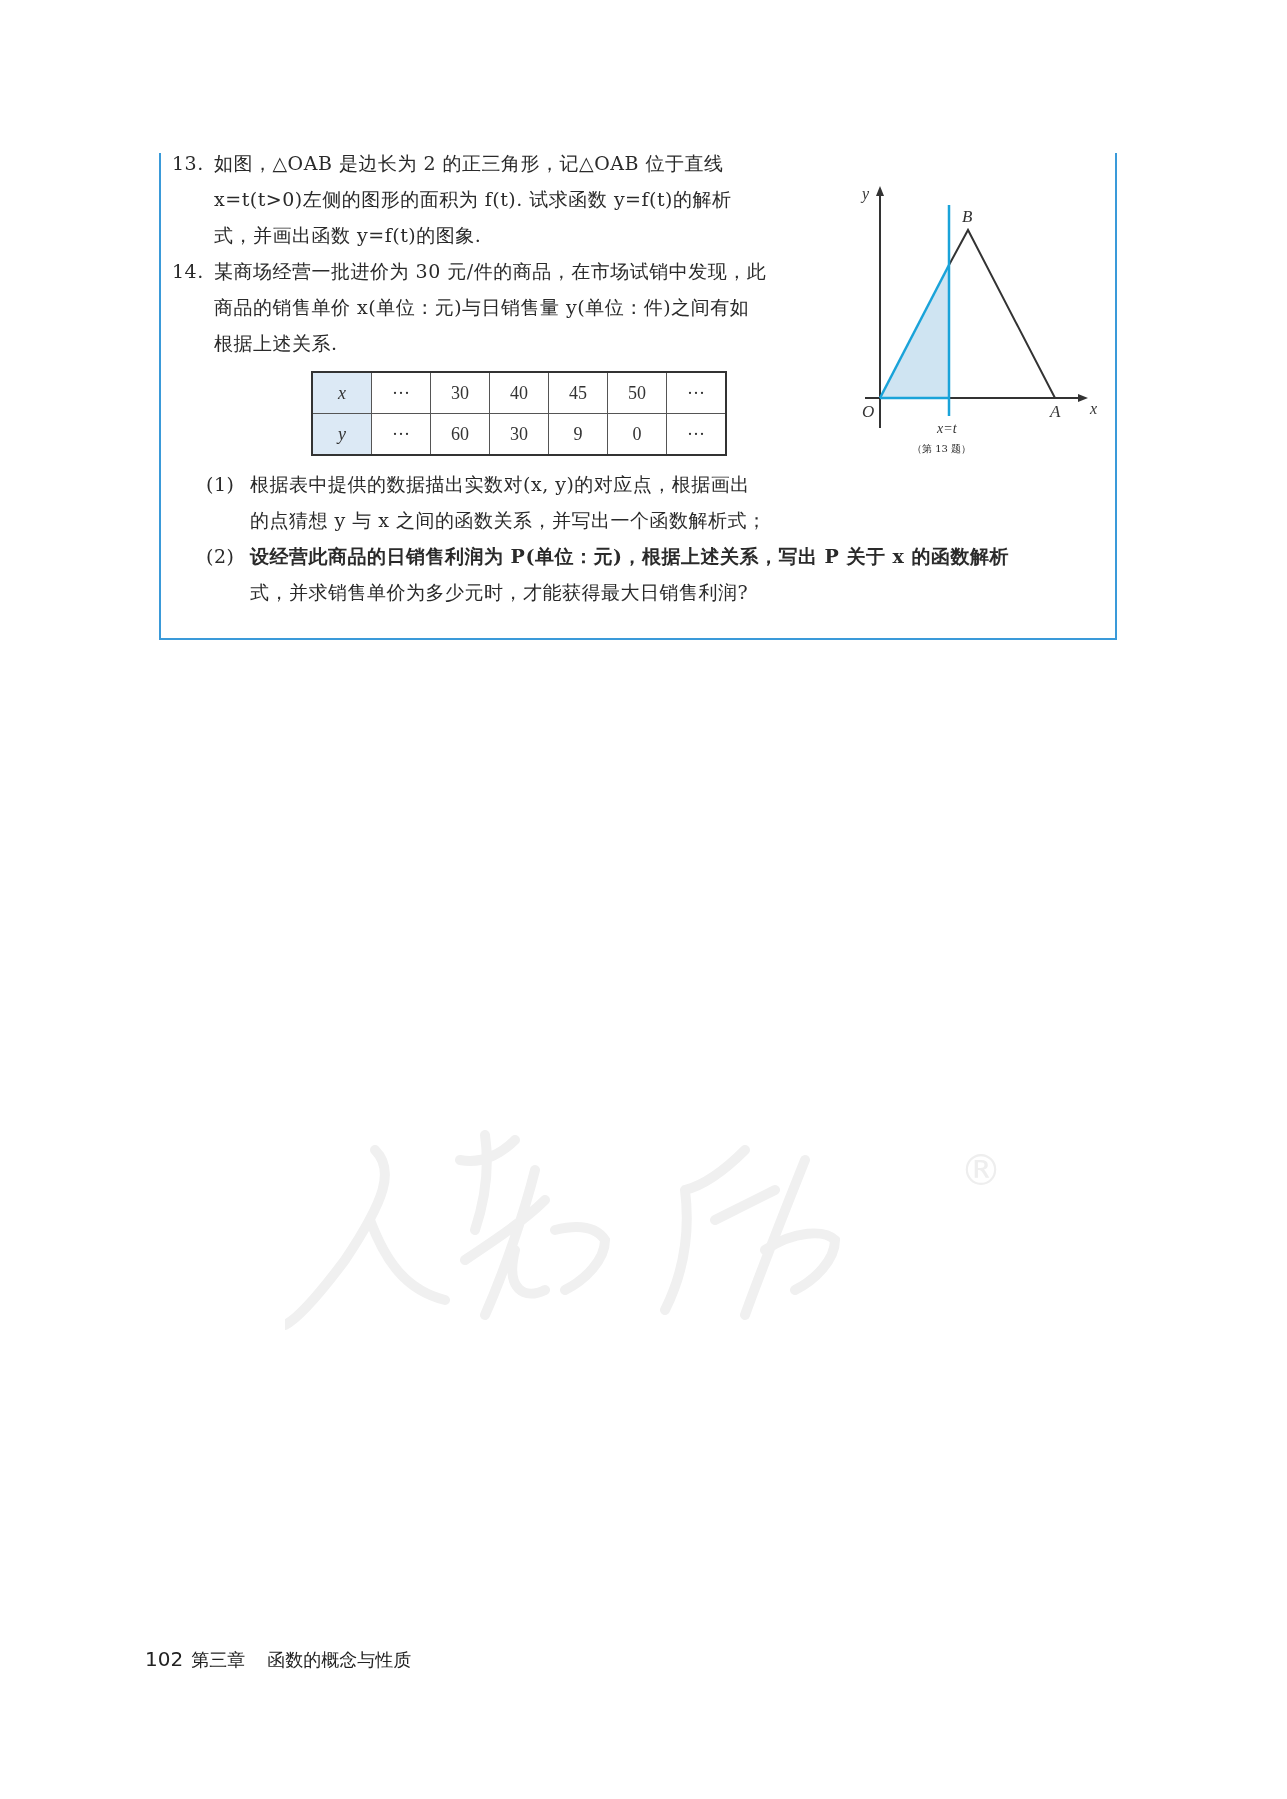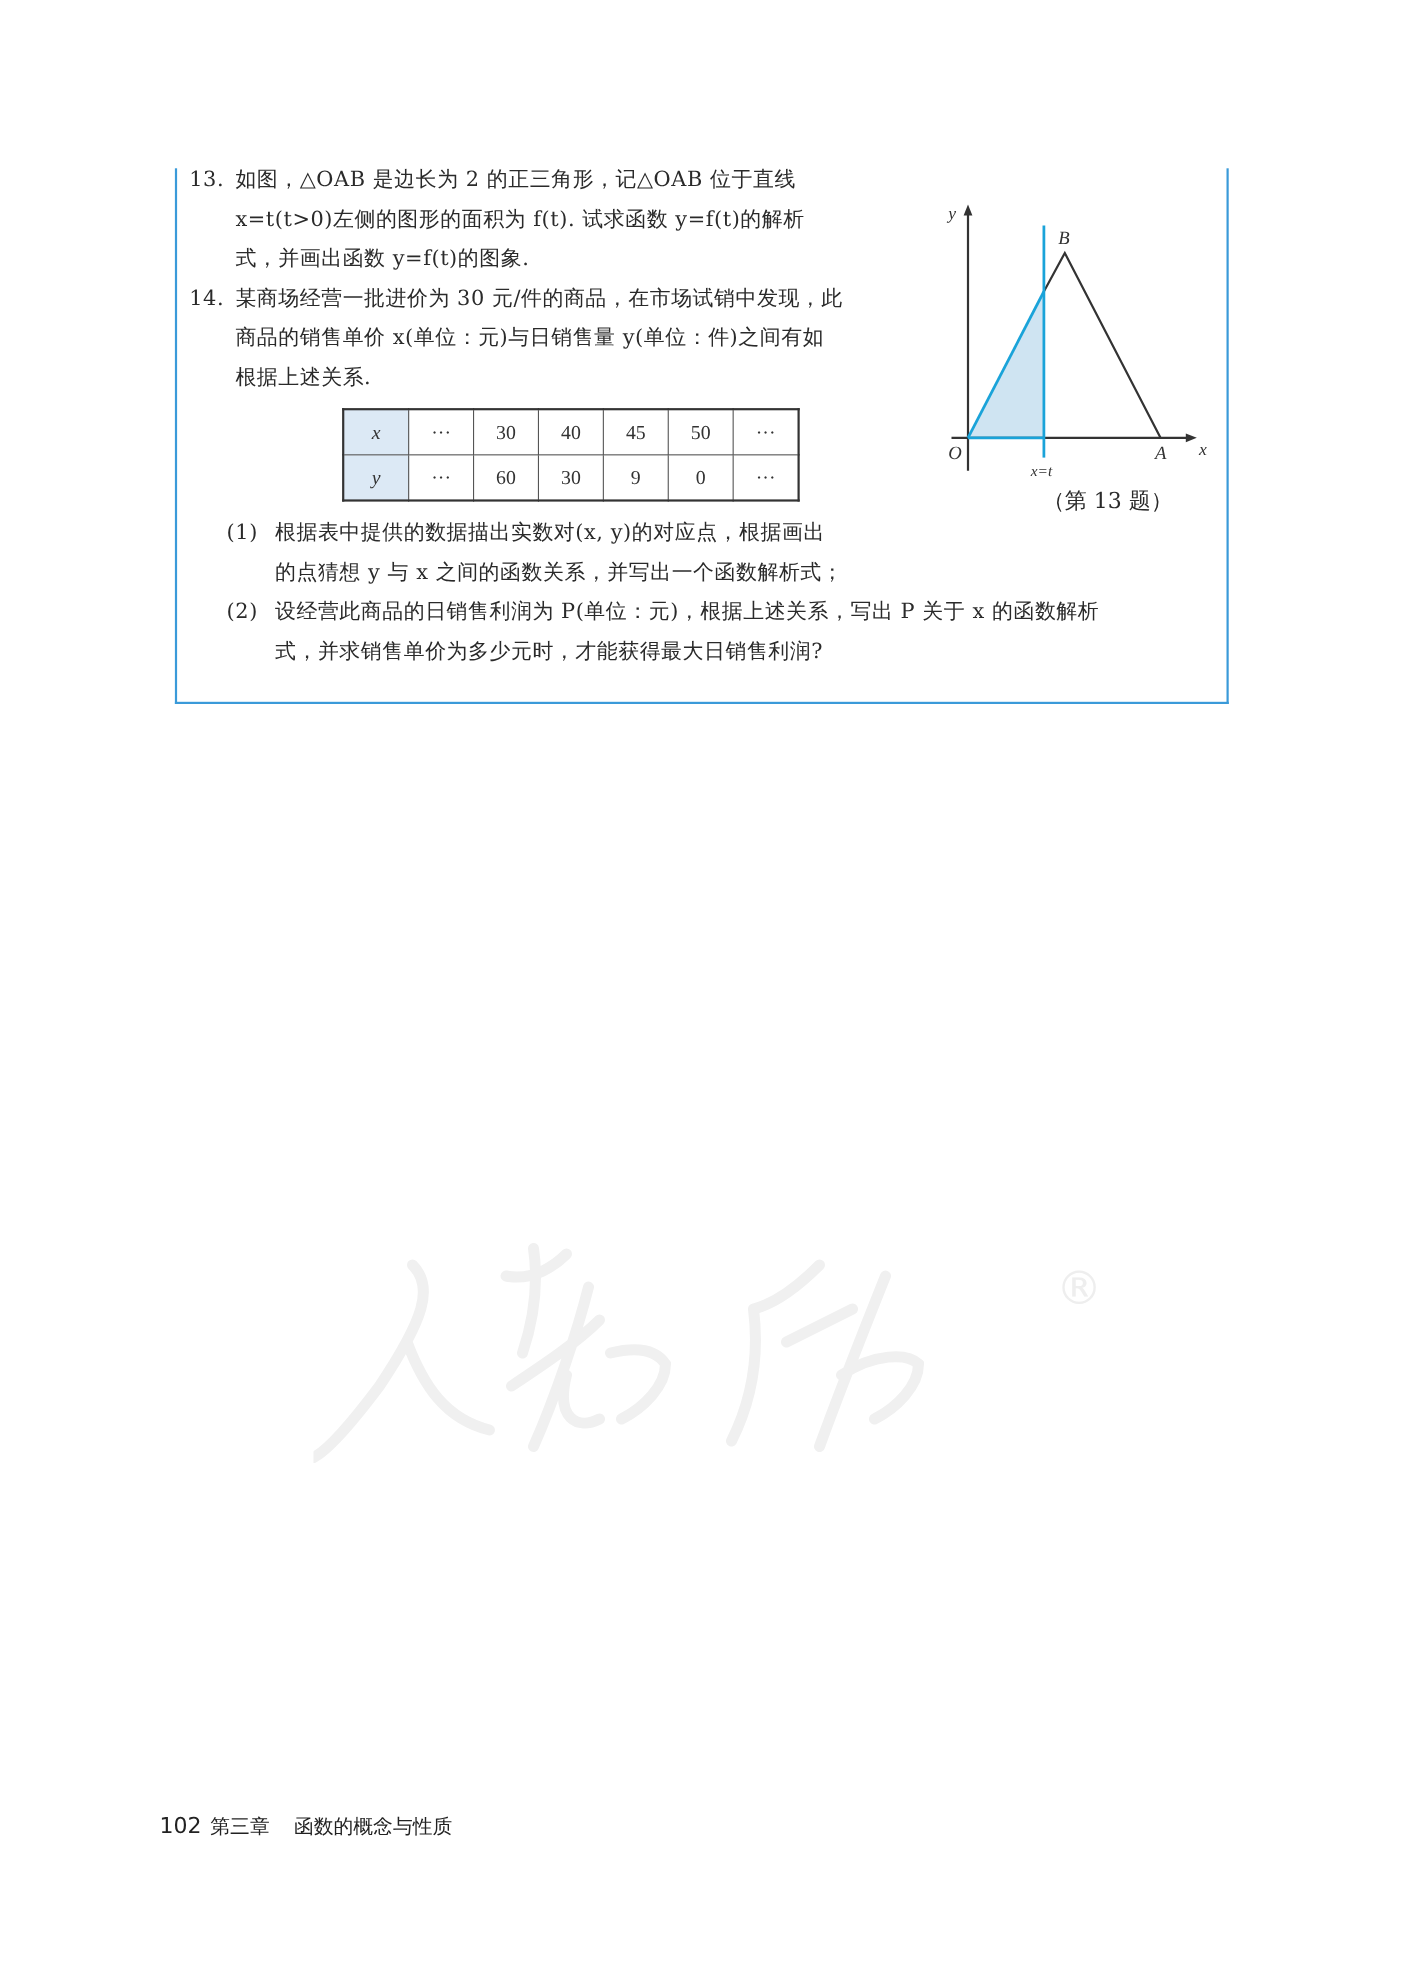--- a/index.html
+++ b/index.html
@@ -17,21 +17,21 @@
   table.data {
     position: absolute; left: 311px; top: 371px; border-collapse: collapse;
     border: 2px solid #333; font-size: 18px;
   }
   table.data td {
     border: 1px solid #555; width: 58px; height: 40px; text-align: center; padding: 0;
     font-family: "Liberation Serif", serif; color: #333;
   }
   table.data td.hdr { background: #dce9f5; font-style: italic; }
   .figure { position: absolute; left: 840px; top: 170px; width: 270px; height: 310px; }
-  .caption { position: absolute; left: 948px; top: 442px; font-size: 20px; white-space: nowrap; }
+  .caption { position: absolute; left: 912px; top: 442px; font-size: 10px; white-space: nowrap; }
   .footer { position: absolute; left: 145px; top: 1647px; font-size: 18px; font-family: "DejaVu Sans", sans-serif; white-space: nowrap; color: #222; }
   .footer .pg { font-size: 20px; margin-right: 8px; margin-top: 40px; }
   .footer .ch { margin-right: 22px; }
   .watermark { position: absolute; left: 285px; top: 1130px; width: 720px; height: 200px; }
 </style>
 </head>
 <body>
 
 <div class="box"></div>
 
@@ -65,21 +65,21 @@
     <td>0</td>
     <td>···</td>
   </tr>
 </tbody>
   </table>
 
 <div class="line" style="left:206px; top:472px;">(1)</div>
 <div class="line" style="left:250px; top:472px;">根据表中提供的数据描出实数对(x, y)的对应点，根据画出</div>
 <div class="line" style="left:250px; top:508px;">的点猜想 y 与 x 之间的函数关系，并写出一个函数解析式；</div>
 <div class="line" style="left:206px; top:544px;">(2)</div>
-<div class="line" style="left:250px; top:544px;">设经营此商品的日销售利润为 P(单位：元)，根据上述关系，写出 P 关于 x 的函数解析</div>
+<div class="line" style="left:250px; top:544px;font-weight:bold;">设经营此商品的日销售利润为 P(单位：元)，根据上述关系，写出 P 关于 x 的函数解析</div>
 <div class="line" style="left:250px; top:580px;">式，并求销售单价为多少元时，才能获得最大日销售利润?</div>
 
 <svg class="figure" viewBox="840 170 270 310" width="270" height="310">
 
   <polygon points="880,398 949,398 949,265" fill="#cfe4f2"></polygon>
 
   <line x1="865" y1="398" x2="1082" y2="398" stroke="#333" stroke-width="2"></line>
   <polygon points="1088,398 1078,394 1078,402" fill="#333"></polygon>
   <line x1="880" y1="428" x2="880" y2="192" stroke="#333" stroke-width="2"></line>
   <polygon points="880,186 876,196 884,196" fill="#333"></polygon>

